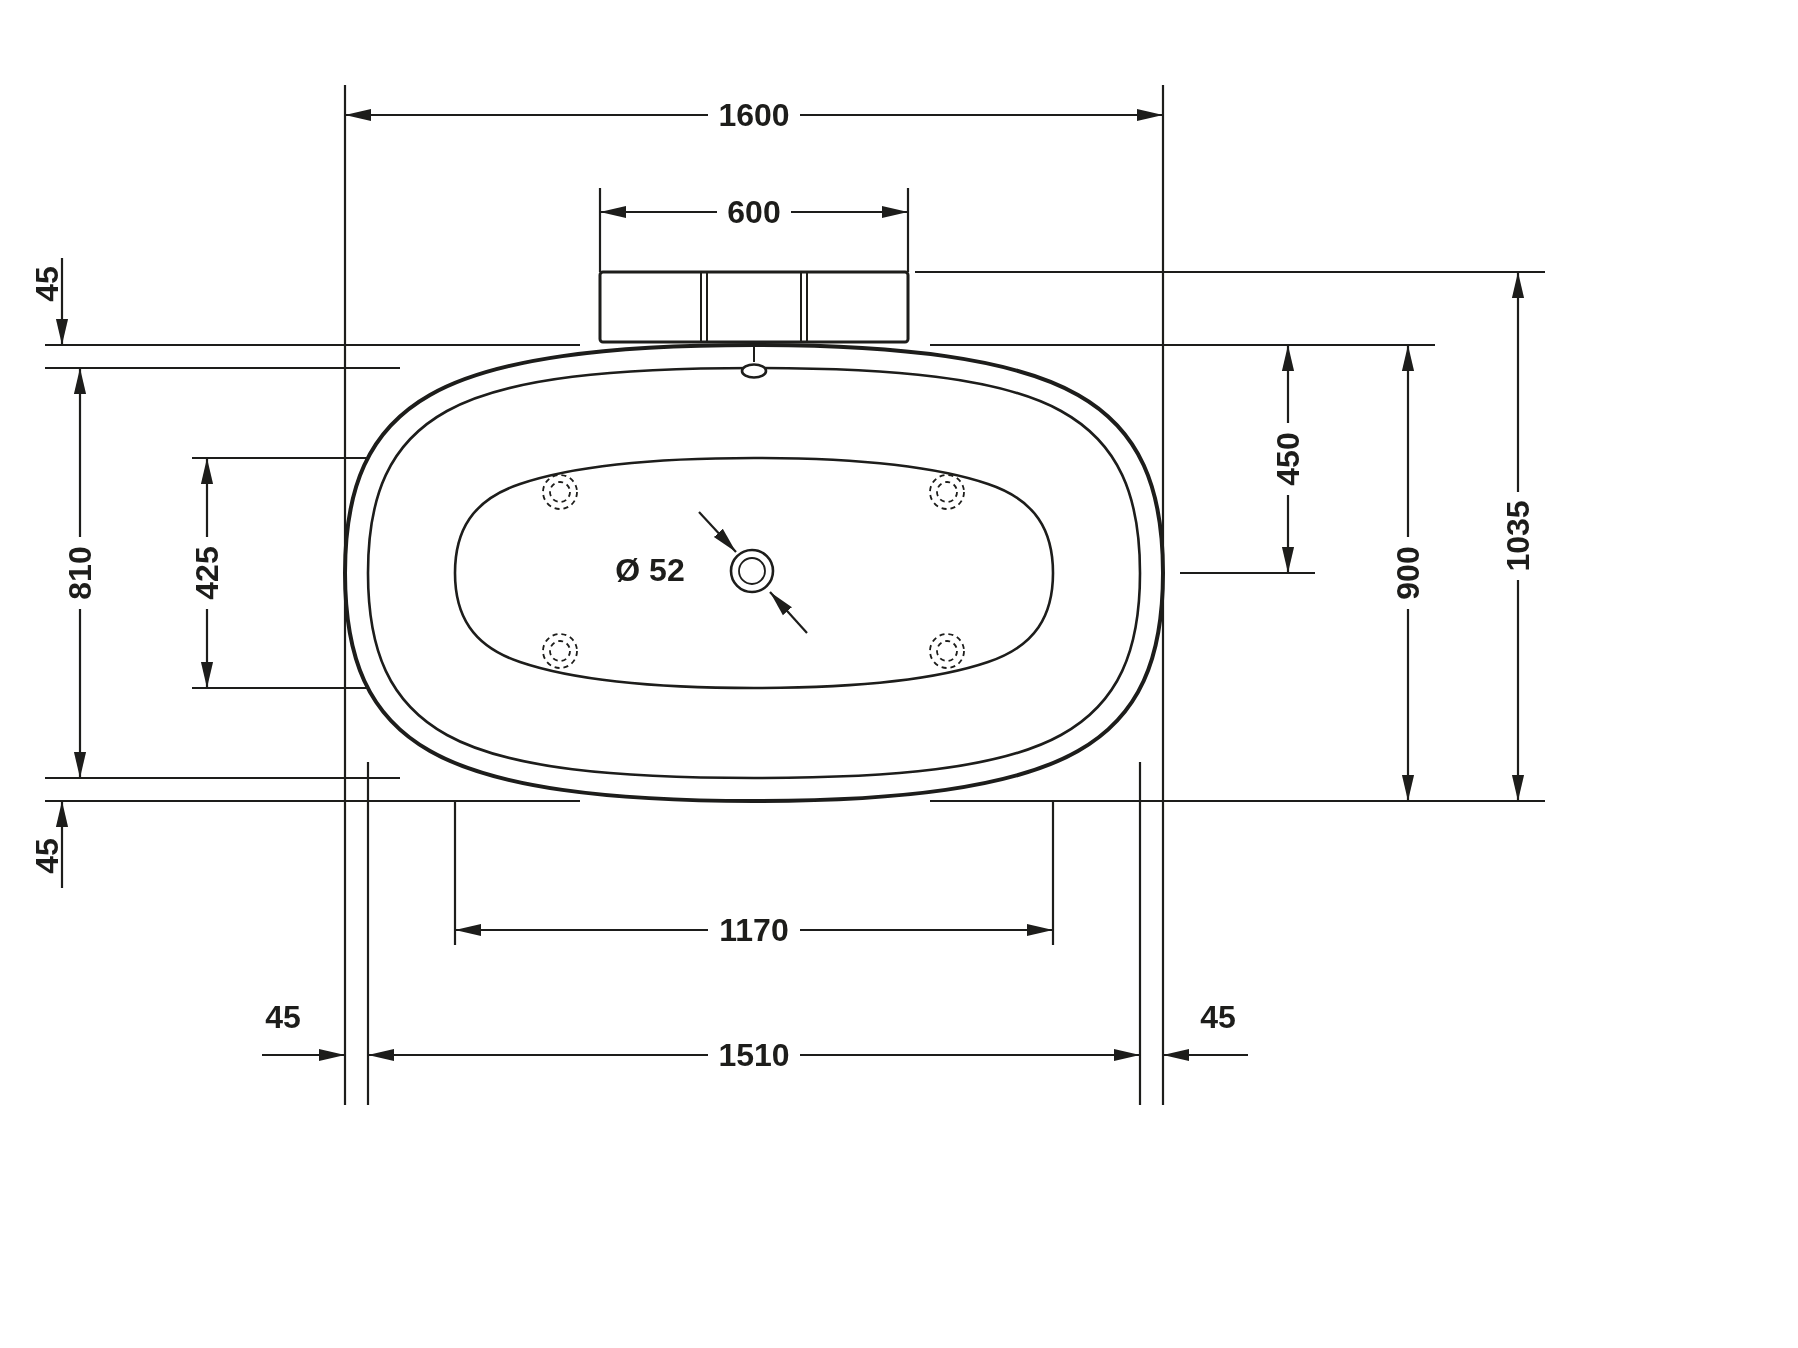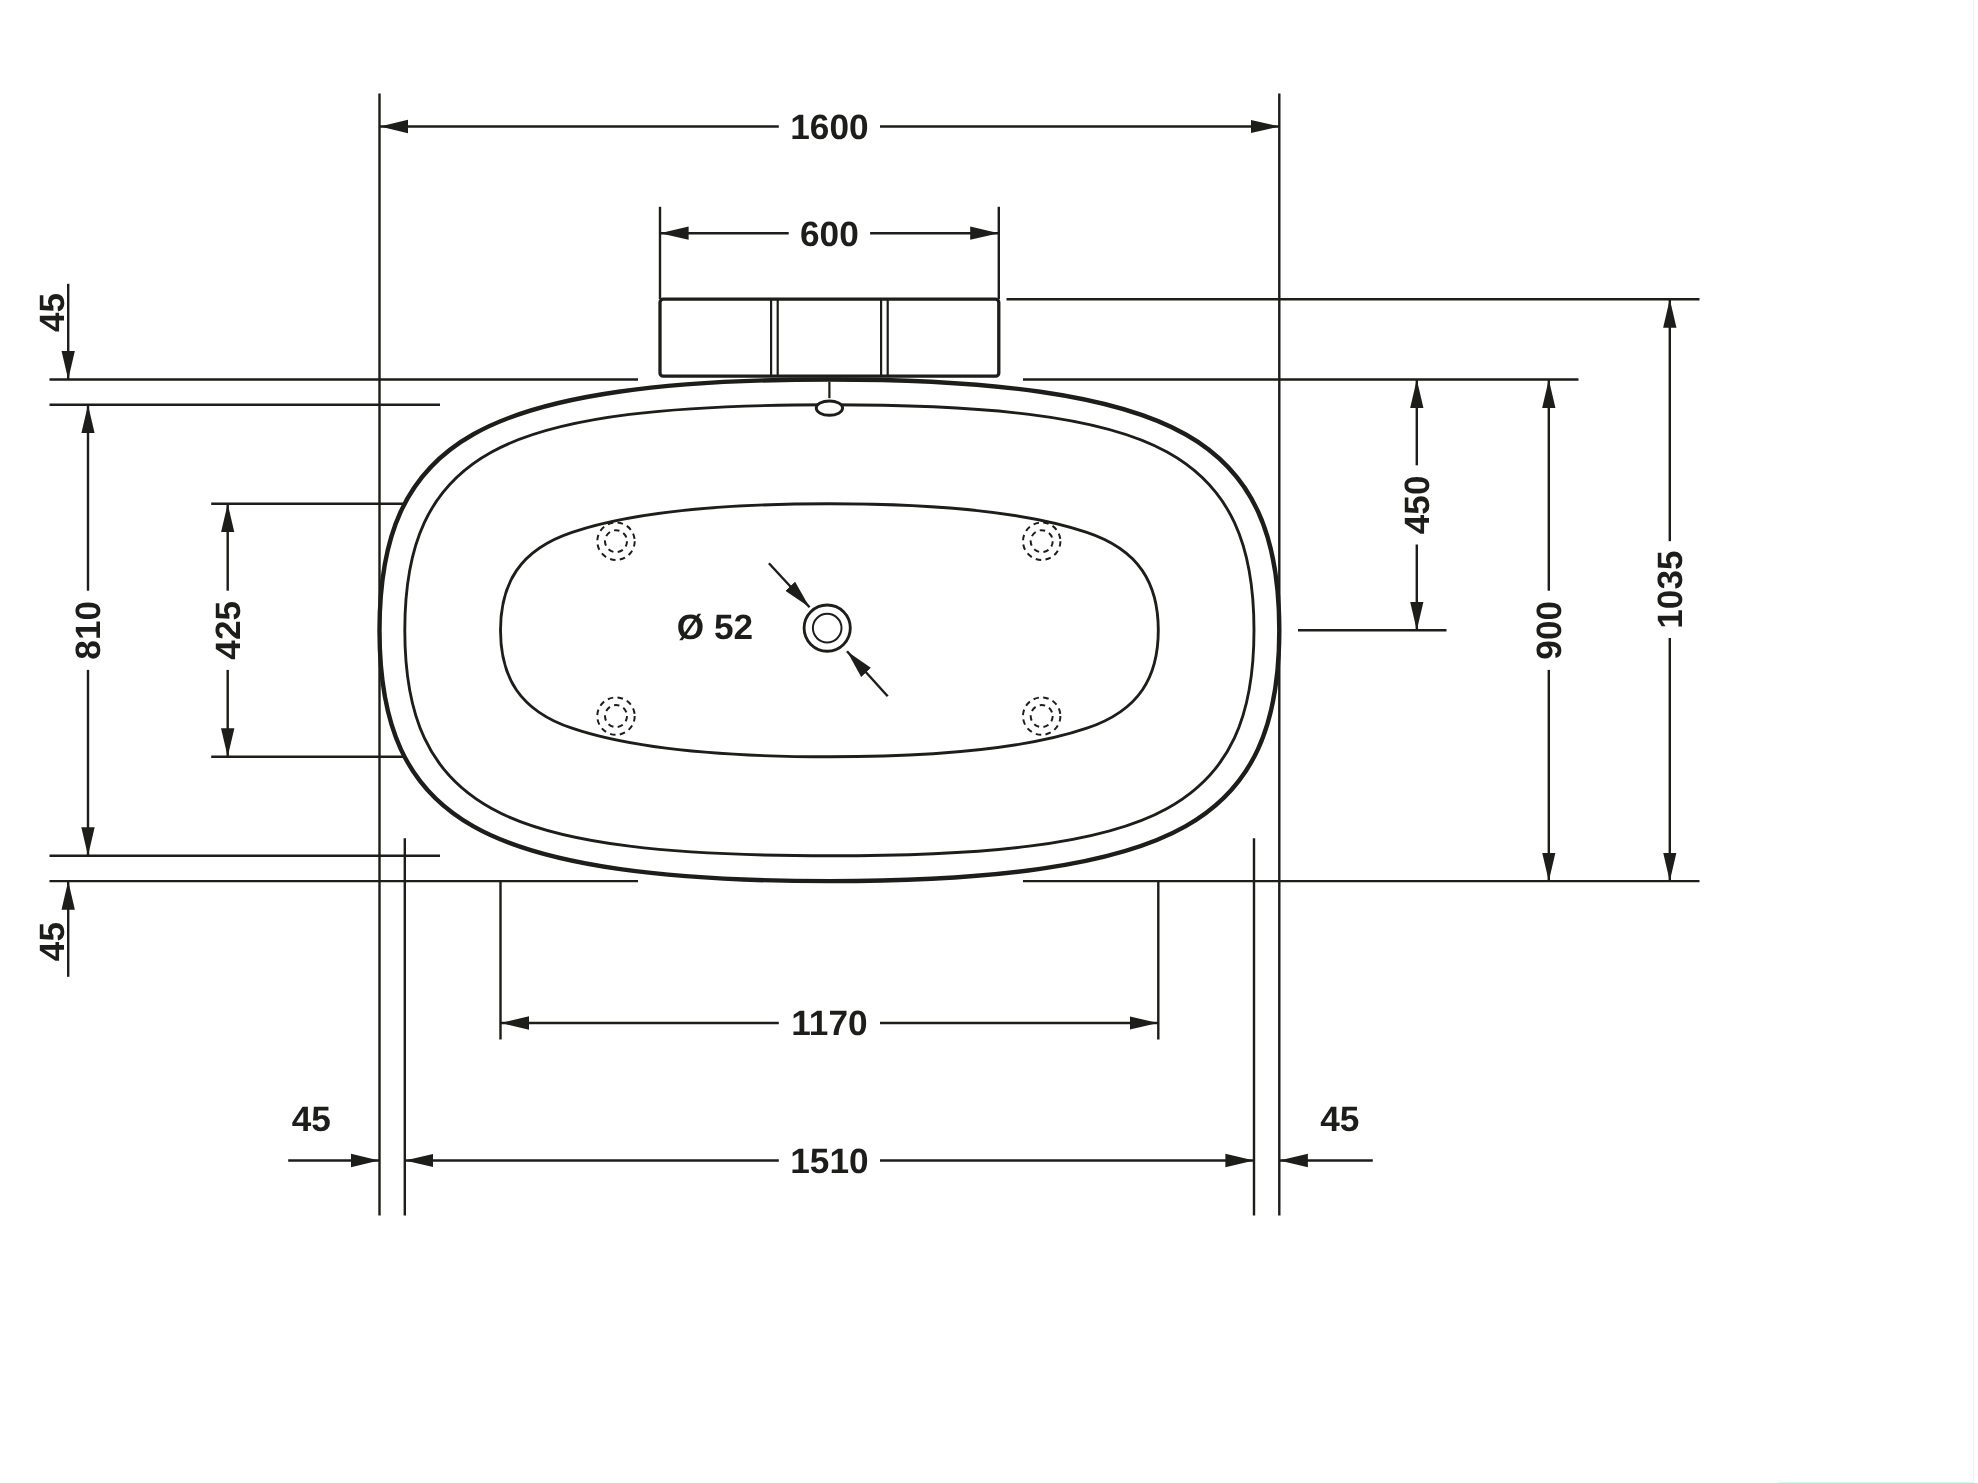--- a/index.html
+++ b/index.html
@@ -1,16 +1,16 @@
 <!DOCTYPE html>
 <html><head>
 <meta charset="utf-8">
 <style>
   html,body{margin:0;padding:0;background:#ffffff;}
-  .page{position:relative;width:1794px;height:1348px;background:#5eead4;overflow:hidden;}
+  .page{position:relative;width:1794px;height:1348px;background:#84cc16;overflow:hidden;}
   svg{display:block;}
   svg text{
     font-family:"Liberation Sans", sans-serif;
     font-weight:bold;
     font-size:32px;
     fill:#1d1d1b;
   }
   .ext{stroke:#1d1d1b;stroke-width:2.2;fill:none;}
   .dim{stroke:#1d1d1b;stroke-width:2.2;fill:none;}
   .outline{stroke:#1d1d1b;stroke-width:4;fill:#ffffff;stroke-linejoin:round;}

